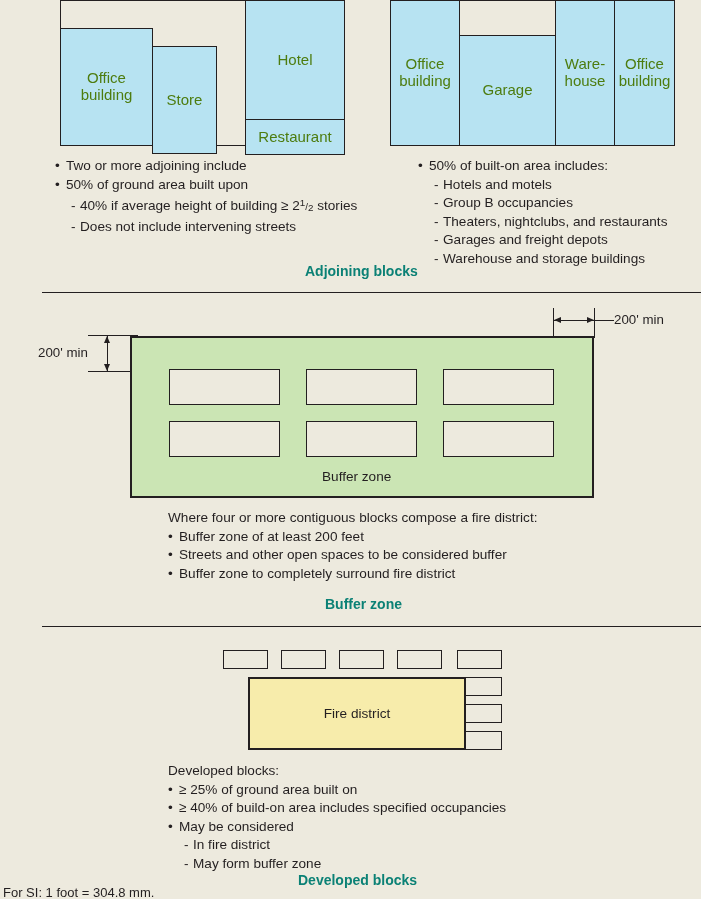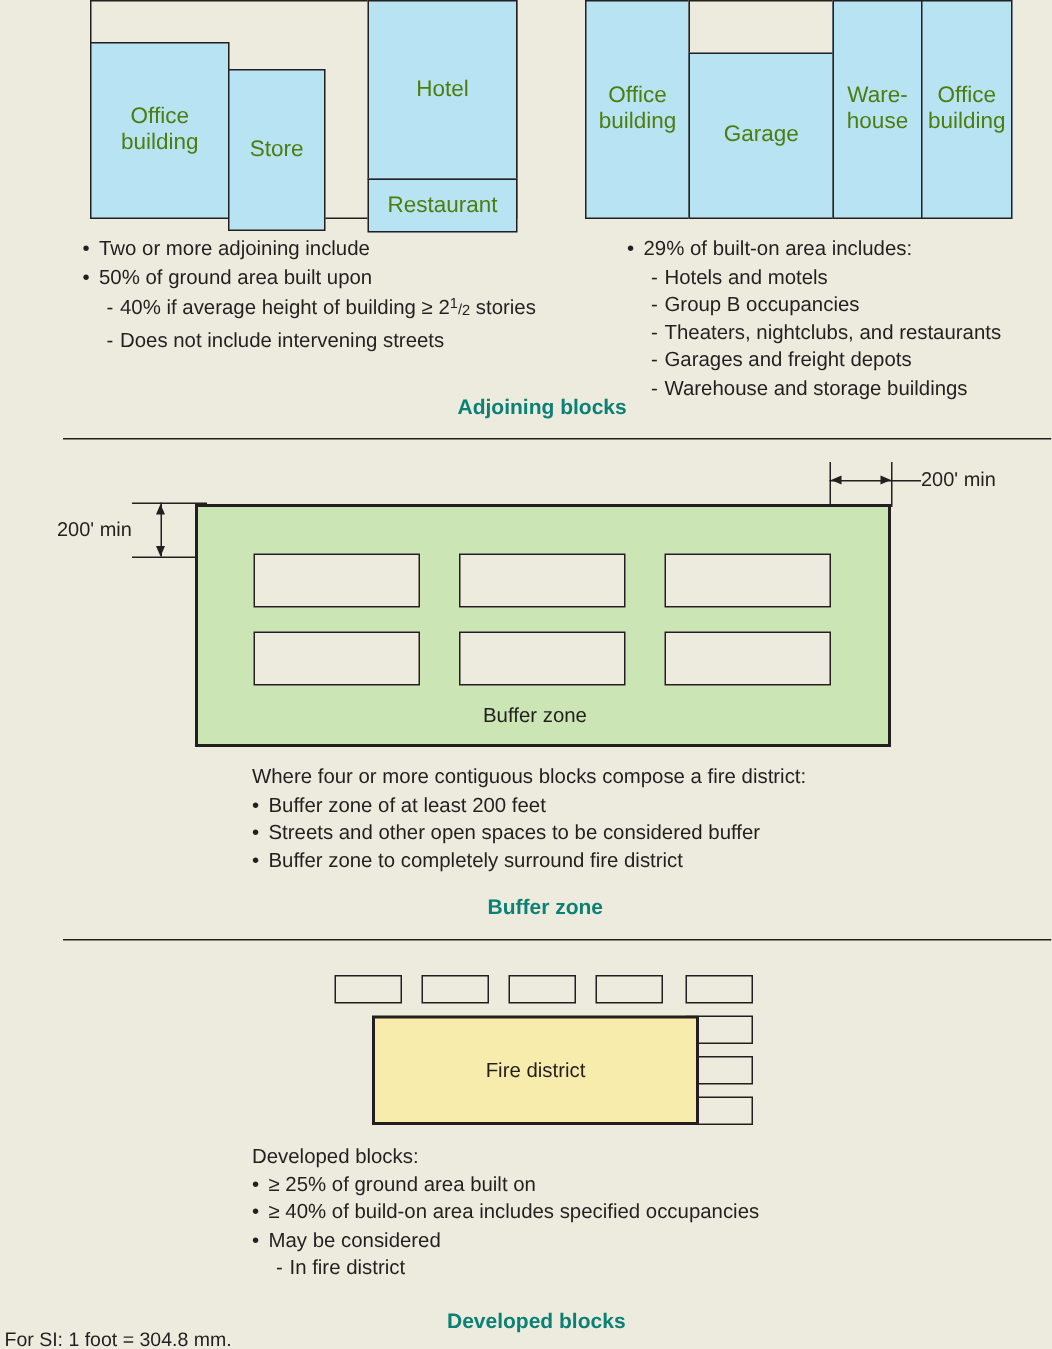--- a/index.html
+++ b/index.html
@@ -228,21 +228,21 @@
   </div>
 
   <div class="txt" style="left:55px; top:157px;">
     <span class="li"><span class="bul">•</span><span>Two or more adjoining include</span></span>
     <span class="li"><span class="bul">•</span><span>50% of ground area built upon</span></span>
     <span class="li d"><span class="dsh">-</span><span>40% if average height of building ≥ 2</span><span class="frac"><sup>1</sup>/<sub>2</sub></span><span> stories</span></span>
     <span class="li d"><span class="dsh">-</span><span>Does not include intervening streets</span></span>
   </div>
 
   <div class="txt" style="left:418px; top:157px;">
-    <span class="li"><span class="bul">•</span><span>29% of built-on area includes:</span></span>
+    <span class="li"><span class="bul">•</span><span>50% of built-on area includes:</span></span>
     <span class="li d"><span class="dsh">-</span><span>Hotels and motels</span></span>
     <span class="li d"><span class="dsh">-</span><span>Group B occupancies</span></span>
     <span class="li d"><span class="dsh">-</span><span>Theaters, nightclubs, and restaurants</span></span>
     <span class="li d"><span class="dsh">-</span><span>Garages and freight depots</span></span>
     <span class="li d"><span class="dsh">-</span><span>Warehouse and storage buildings</span></span>
   </div>
 
   <div class="caption" style="left:305px; top:263px;text-align:right;">Adjoining blocks</div>
 
   <div class="divider" style="left:42px; top:292px; width:659px;"></div>
@@ -297,19 +297,20 @@
   <div class="fd-main" style="left:224px; top:677px; width:218px; height:73px;">
     <span>Fire district</span>
   </div>
 
   <div class="txt" style="left:168px; top:762px;">
     <span class="li">Developed blocks:</span>
     <span class="li"><span class="bul">•</span><span>≥ 25% of ground area built on</span></span>
     <span class="li"><span class="bul">•</span><span>≥ 40% of build-on area includes specified occupancies</span></span>
     <span class="li"><span class="bul">•</span><span>May be considered</span></span>
     <span class="li d"><span class="dsh">-</span><span>In fire district</span></span>
+    <span class="li d"><span class="dsh">-</span><span>May form buffer zone</span></span>
   </div>
 
   <div class="caption" style="left:298px; top:872px;">Developed blocks</div>
 
   <div class="footnote" style="left:3px; top:885px;">For SI: 1 foot = 304.8 mm.</div>
 
 </div>
 
 </body></html>

